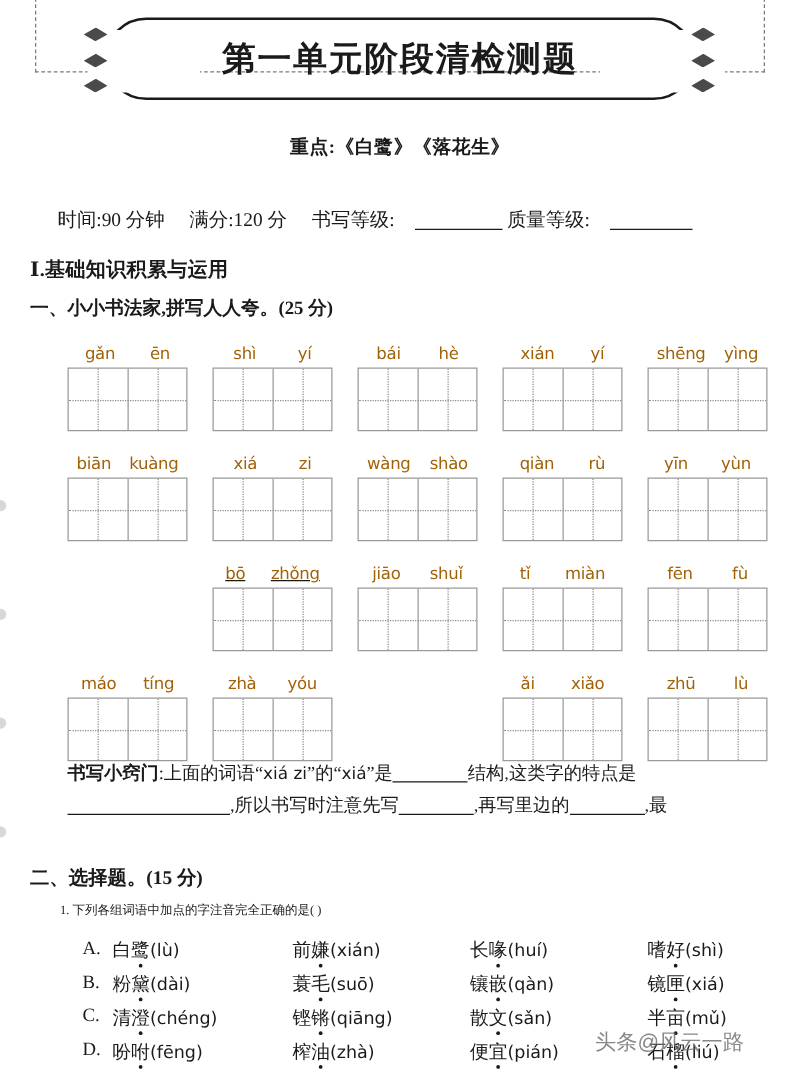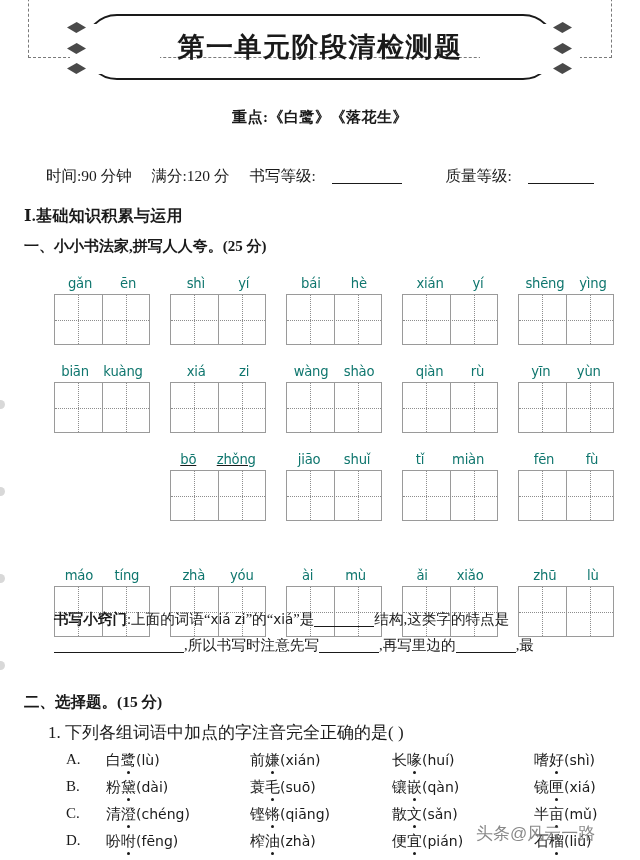--- a/index.html
+++ b/index.html
@@ -177,21 +177,21 @@
   }
   .py-labels {
     display: flex;
     height: 24px;
     align-items: flex-end;
     justify-content: space-around;
   }
   .py-labels span {
     font-family: "DejaVu Sans", "Liberation Sans", sans-serif;
     font-size: 13.2px;
-    color: #0f766e;
+    color: #a16207;
     white-space: nowrap;
     letter-spacing: -0.2px;
   }
   .py-cells {
     margin-top: 3px;
     display: flex;
     border: 1px solid #9a9a9a;
     box-sizing: border-box;
     height: 51px;
     position: relative;
@@ -241,21 +241,21 @@
     position: absolute;
     left: 24px;
     top: 692px;
     font-size: 15.5px;
     font-weight: bold;
   }
   .q1-stem {
     position: absolute;
     left: 48px;
     top: 721px;
-    font-size: 17px;
+    font-size: 10px;
     white-space: nowrap;
   }
   .opt-rows {
     position: absolute;
     left: 66px;
     top: 751px;
     width: 570px;
   }
   .opt-row {
     position: relative;
@@ -264,21 +264,20 @@
     white-space: nowrap;
   }
   .opt-letter {
     position: absolute;
     left: 0;
     top: 0;
   }
   .opt-item {
     position: absolute;
     top: 0;
-    margin-left: 16px;
   }
   .dotted-char {
     position: relative;
     display: inline-block;
   }
   .dotted-char::after {
     content: "";
     position: absolute;
     left: 50%;
     margin-left: -1.5px;
@@ -330,21 +329,21 @@
   </div>
   <div class="title-text">第一单元阶段清检测题</div>
 </div>
 
 <div class="subtitle">重点:《白鹭》《落花生》</div>
 
 <div class="meta-line">
   <span class="seg">时间:90 分钟</span>
   <span class="seg">满分:120 分</span>
   <span class="seg">书写等级:</span><span class="blank-line bl-70"></span>
-  <span class="seg" style="margin-left:40px">质量等级:</span><span class="blank-line bl-66"></span>
+  <span class="seg" style="">质量等级:</span><span class="blank-line bl-66"></span>
 </div>
 
 <div class="sec-roman">Ⅰ.基础知识积累与运用</div>
 <div class="sec-one">一、小小书法家,拼写人人夸。(25 分)</div>
 
 <div id="pinyin-rows-host">
     <div class="py-row" style="top: 267px;">
       <div class="py-group" style="left: 0px;">
         <div class="py-labels">
           <span>gǎn</span>
@@ -483,45 +482,35 @@
         <div class="py-labels">
           <span>tǐ</span>
           <span>miàn</span>
         </div>
         <div class="py-cells">
           <div class="py-cell"></div>
           <div class="py-cell"></div>
         </div>
       </div>
     </div>
-    <div class="py-row" style="top: 559px;">
+    <div class="py-row" style="top: 531px;">
       <div class="py-group" style="left: 0px;">
         <div class="py-labels">
           <span>máo</span>
           <span>tíng</span>
         </div>
         <div class="py-cells">
           <div class="py-cell"></div>
           <div class="py-cell"></div>
         </div>
       </div>
       <div class="py-group" style="left: 116px;">
         <div class="py-labels">
           <span>zhà</span>
           <span>yóu</span>
-        </div>
-        <div class="py-cells">
-          <div class="py-cell"></div>
-          <div class="py-cell"></div>
-        </div>
-      </div>
-      <div class="py-group" style="left: 232px;">
-        <div class="py-labels">
-          <span>ài</span>
-          <span>mù</span>
         </div>
         <div class="py-cells">
           <div class="py-cell"></div>
           <div class="py-cell"></div>
         </div>
       </div>
       <div class="py-group" style="left: 348px;">
         <div class="py-labels">
           <span>ǎi</span>
           <span>xiǎo</span>

